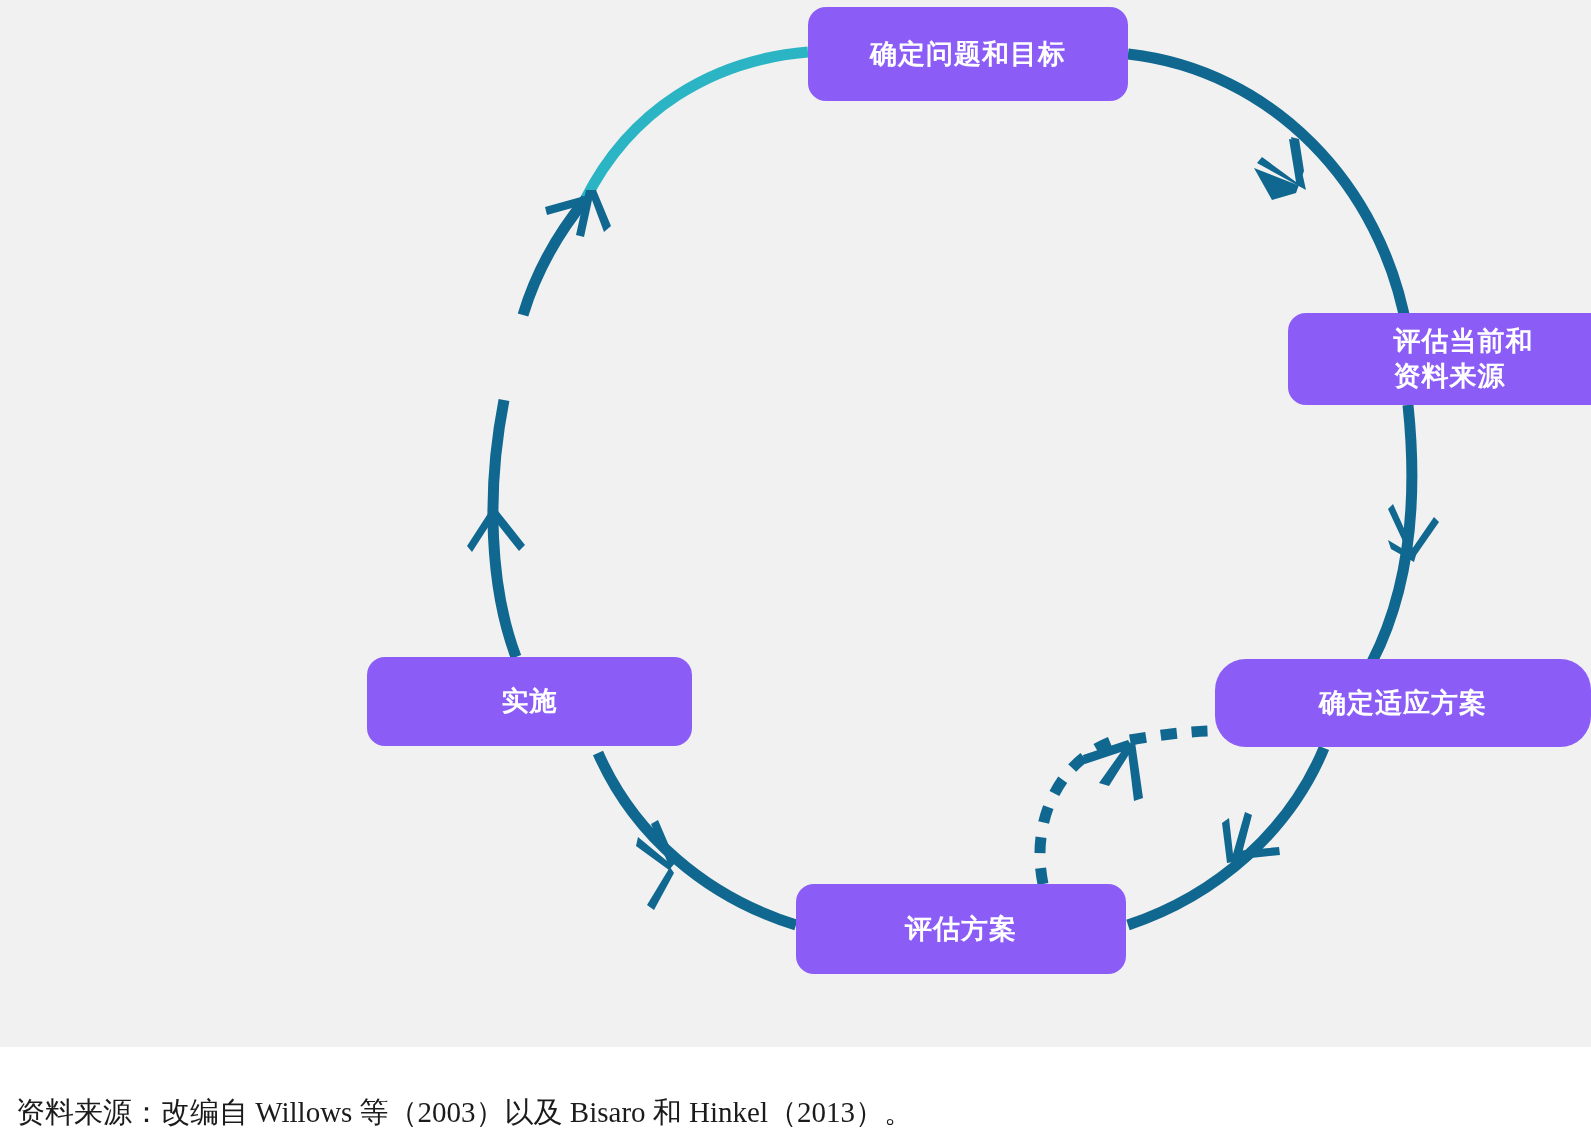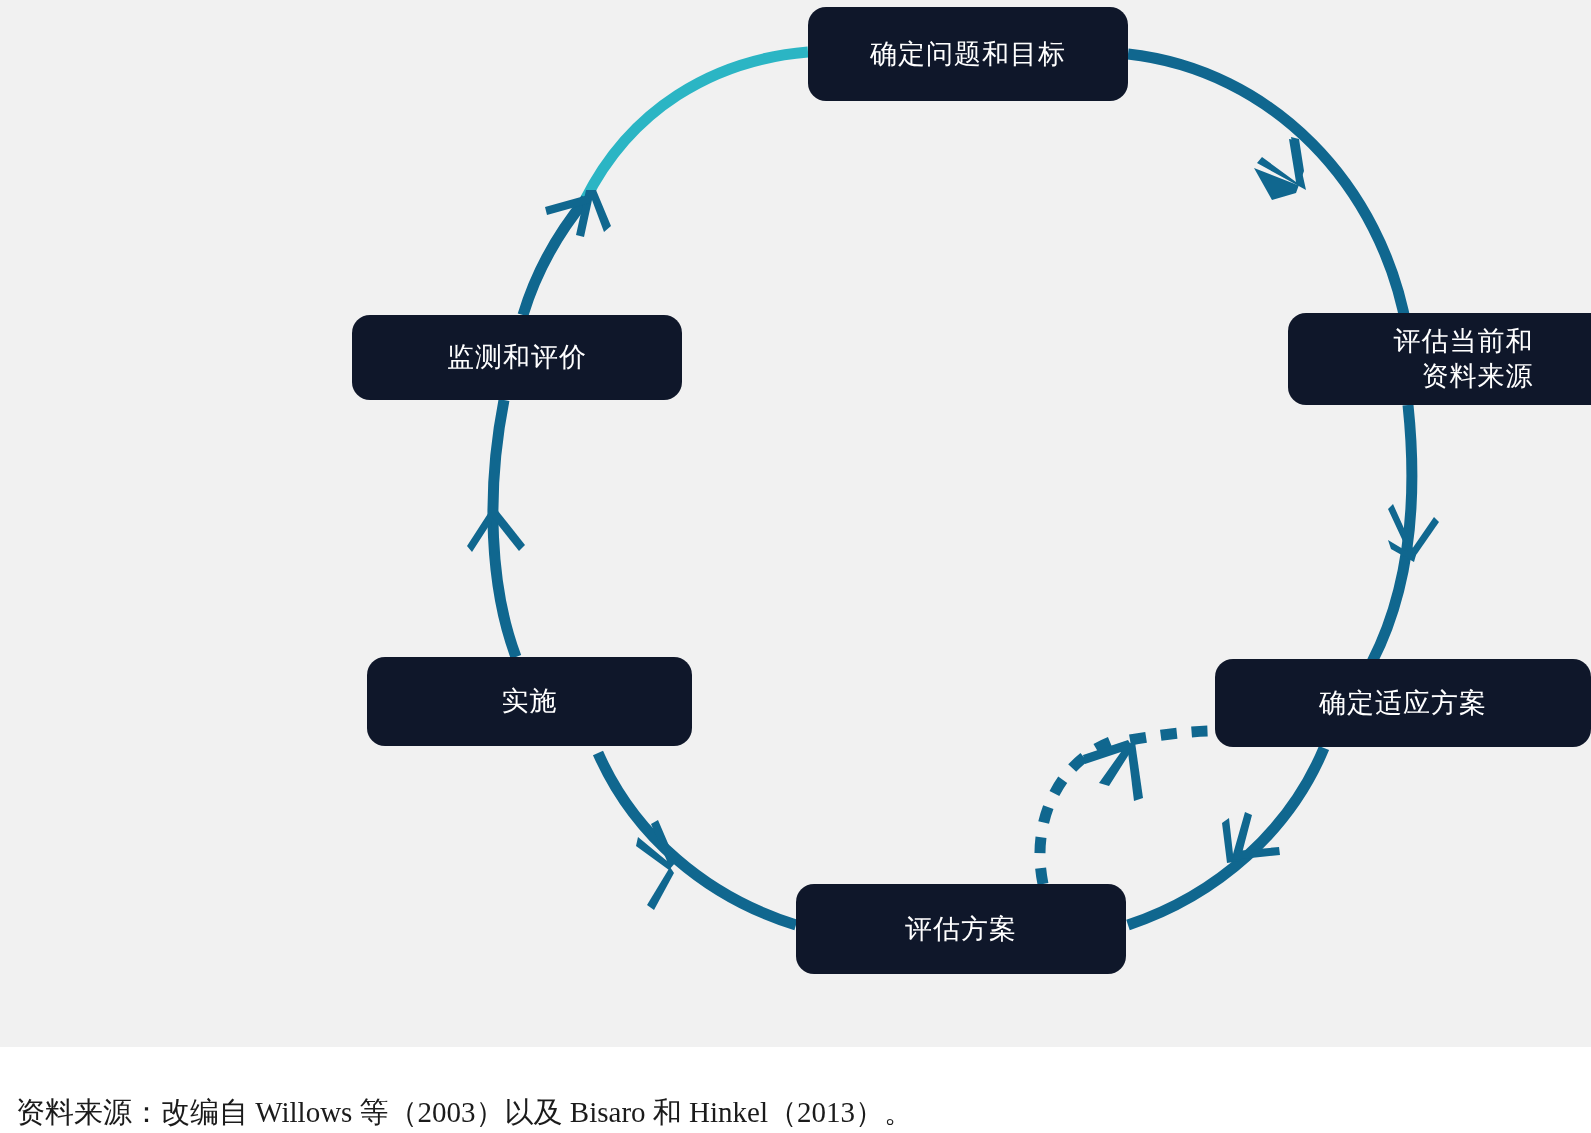--- a/index.html
+++ b/index.html
@@ -13,38 +13,38 @@
 
   .canvas{
     position:absolute;left:0;top:0;width:1591px;height:1047px;
     background:#f1f1f1;
   }
 
   svg.wheel{position:absolute;left:0;top:0;width:1591px;height:1047px;}
 
   .node{
     position:absolute;
-    background:#0f172a;
+    background:#8b5cf6;
     border-radius:18px;
     color:#ffffff;
     display:flex;align-items:center;justify-content:center;
-    text-align:right;
+    text-align:left;
     font-size:27px;
     line-height:1.28;
     letter-spacing:1px;
-    font-weight:400;
+    font-weight:700;
     box-sizing:border-box;
     padding:4px 10px;
     z-index:5;
   }
 
   
   .n-define   {left:808px; top:7px;   width:320px;height:94px;}
   .n-assess   {left:1288px;top:313px; width:351px;height:92px;}
-  .n-identify {left:1215px;top:659px; width:376px;height:88px;}
+  .n-identify {left:1215px;top:659px; width:376px;height:88px;border-radius:31px;}
   .n-appraise {left:796px; top:884px; width:330px;height:90px;}
   .n-implement{left:367px; top:657px; width:325px;height:89px;}
   .n-monitor  {left:352px; top:315px; width:330px;height:85px;}
 
   .caption{
     position:absolute;left:0;top:1047px;
     width:1591px;height:86px;
     background:#ffffff;
     display:flex;align-items:flex-end;
     box-sizing:border-box;
@@ -133,23 +133,20 @@
     </div>
 
     <div class="node n-appraise">
       <span>评估方案</span>
     </div>
 
     <div class="node n-implement">
       <span>实施</span>
     </div>
 
-    <div class="node n-monitor">
-      <span>监测和评价</span>
-    </div>
 
   </div>
 
   <div class="caption">
     <span>资料来源：改编自 Willows 等（2003）以及 Bisaro 和 Hinkel（2013）。</span>
   </div>
 
 </div>
 
 </body></html>

